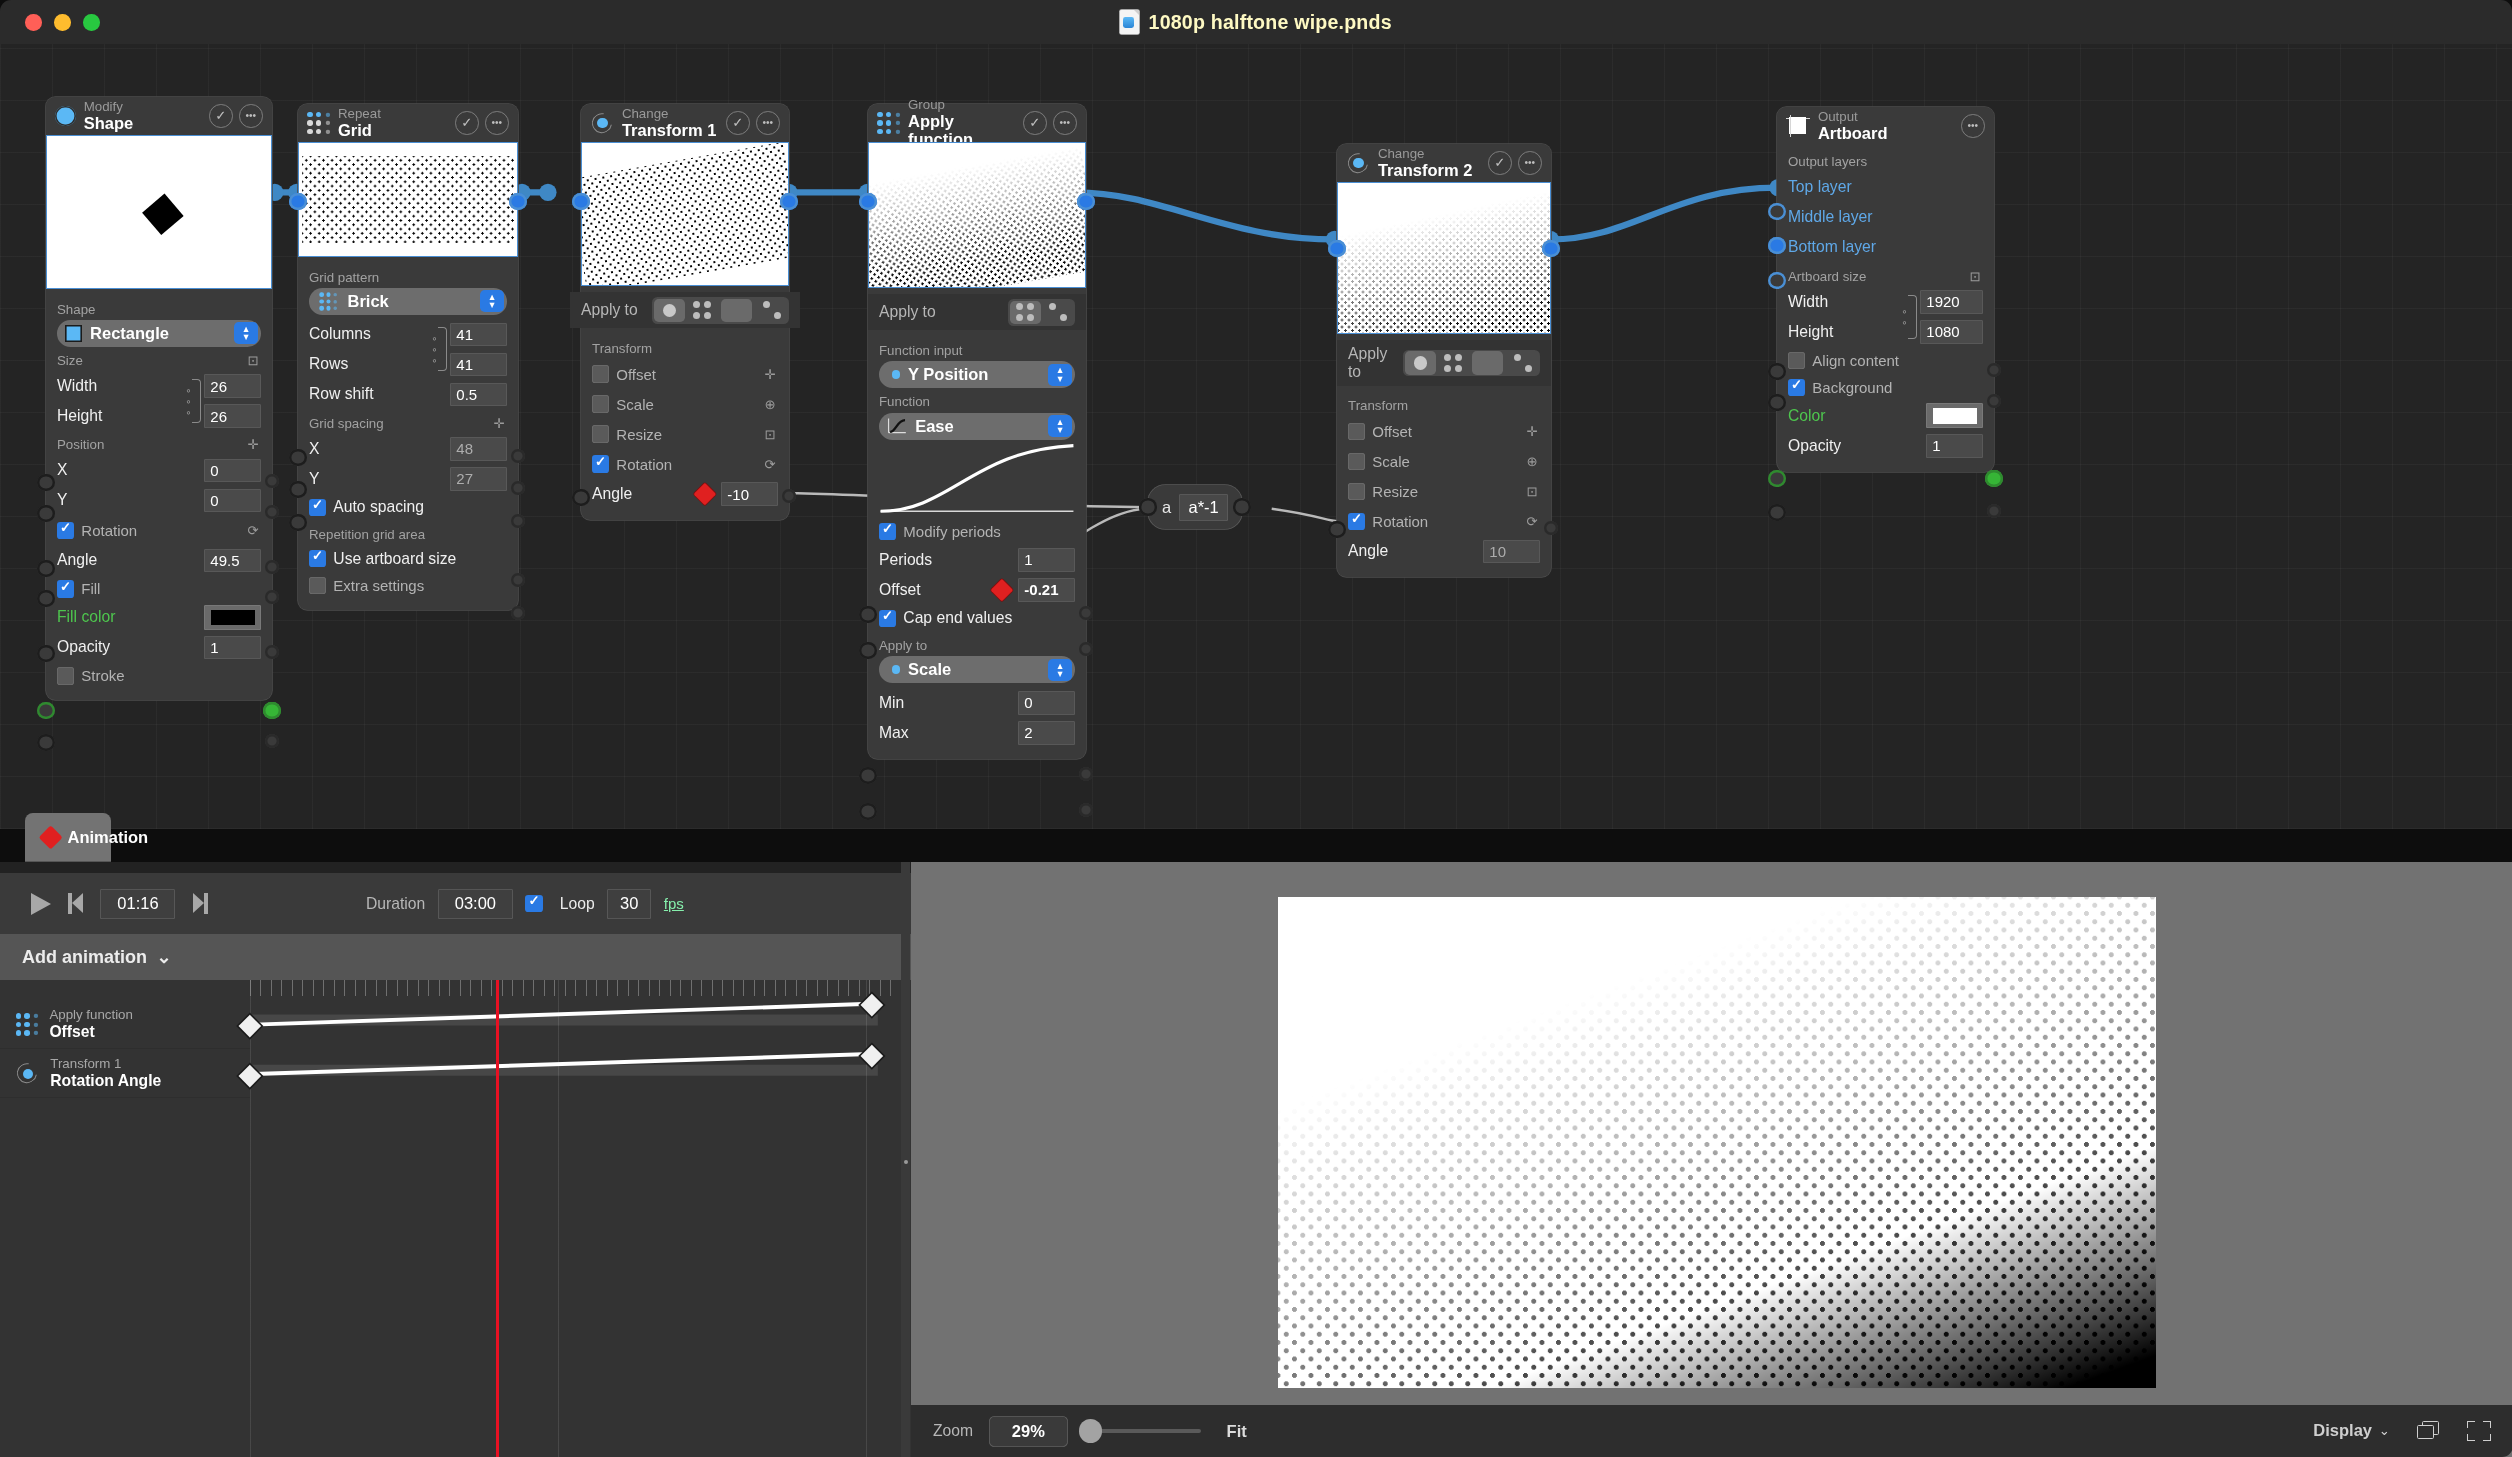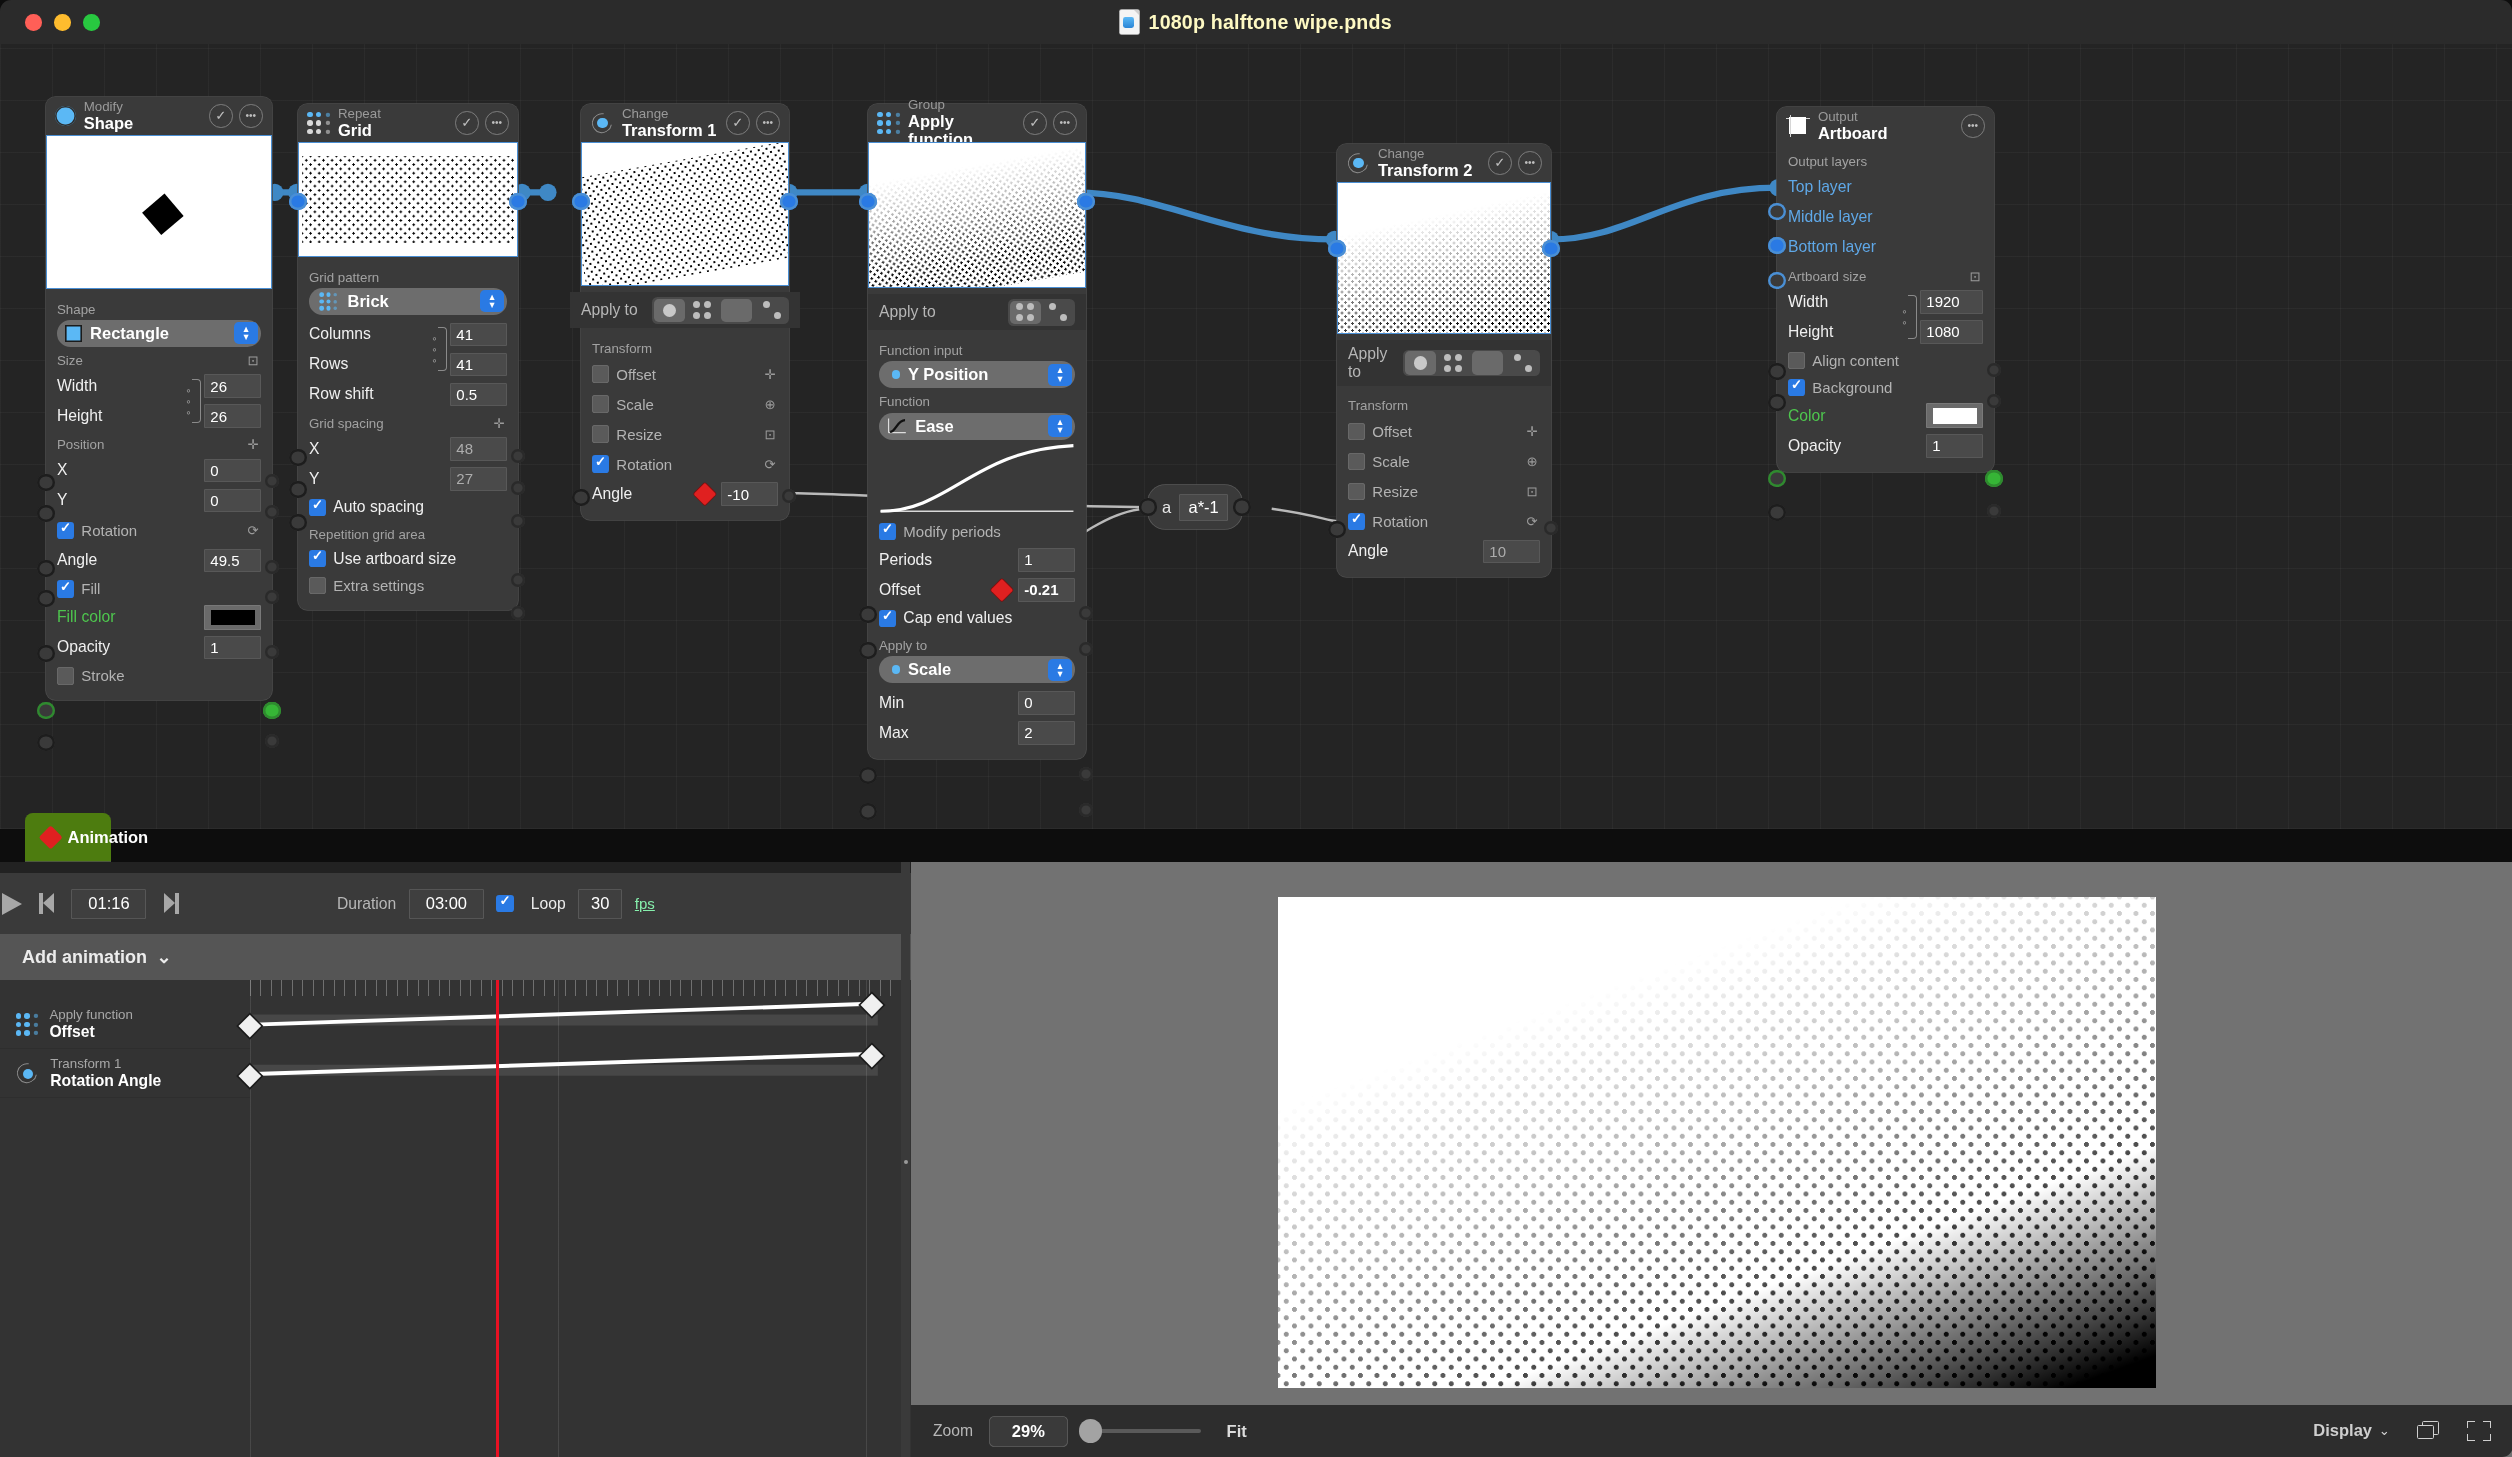--- a/index.html
+++ b/index.html
@@ -164,32 +164,32 @@
   .bracket{
     width:9.4px;height:44px;border:1.6px solid #8a8a8a;border-left:none;border-radius:0 3.9px 3.9px 0;
   }
 
   
   .cables{position:absolute;left:0;top:0;width:2512px;height:785px;pointer-events:none;}
 
   
   .anim-tab{
     position:absolute;left:25px;top:813px;width:86px;height:49px;
-    background:#4d7c0f;border-radius:7.9px 7.9px 0 0;display:flex;align-items:center;gap:7.9px;padding-left:17.3px;
+    background:#737373;border-radius:7.9px 7.9px 0 0;display:flex;align-items:center;gap:7.9px;padding-left:17.3px;
     box-shadow:0 -0.8px 0 #4d4d4d inset;
   }
   .kf-diamond{width:17.3px;height:17.3px;background:#e02020;transform:rotate(45deg);border-radius:2.4px;flex:none;}
   .anim-tab span{color:#fff;font-size:16.5px;font-weight:bold;}
 
   
   .timeline{
     position:absolute;left:0;top:862px;width:911px;height:595px;background:#3a3a3a;
   }
   .tl-topbar{height:11px;background:#222;}
-  .tl-ctrl{height:61px;display:flex;align-items:center;padding:0 2px;gap:17.3px;background:#3a3a3a;}
+  .tl-ctrl{height:61px;display:flex;align-items:center;padding:0 31px;gap:17.3px;background:#3a3a3a;}
   .play-ico{width:0;height:0;border-left:20.4px solid #a8a8a8;border-top:11.8px solid transparent;border-bottom:11.8px solid transparent;}
   .skip{display:flex;align-items:center;}
   .skip i{width:0;height:0;border-right:11.8px solid #a8a8a8;border-top:10.2px solid transparent;border-bottom:10.2px solid transparent;}
   .skip b{width:3.9px;height:20.4px;background:#a8a8a8;display:block;}
   .skip.fwd i{border-right:none;border-left:11.8px solid #a8a8a8;}
   .time-field{
     width:75px;height:30px;background:#3f3f3f;box-shadow:inset 0 0 0 0.8px #5e5e5e;
     display:flex;align-items:center;justify-content:center;color:#fff;font-size:16.5px;border-radius:1.6px;
   }
   .dur-group{display:flex;align-items:center;gap:12.6px;margin-left:141px;}

